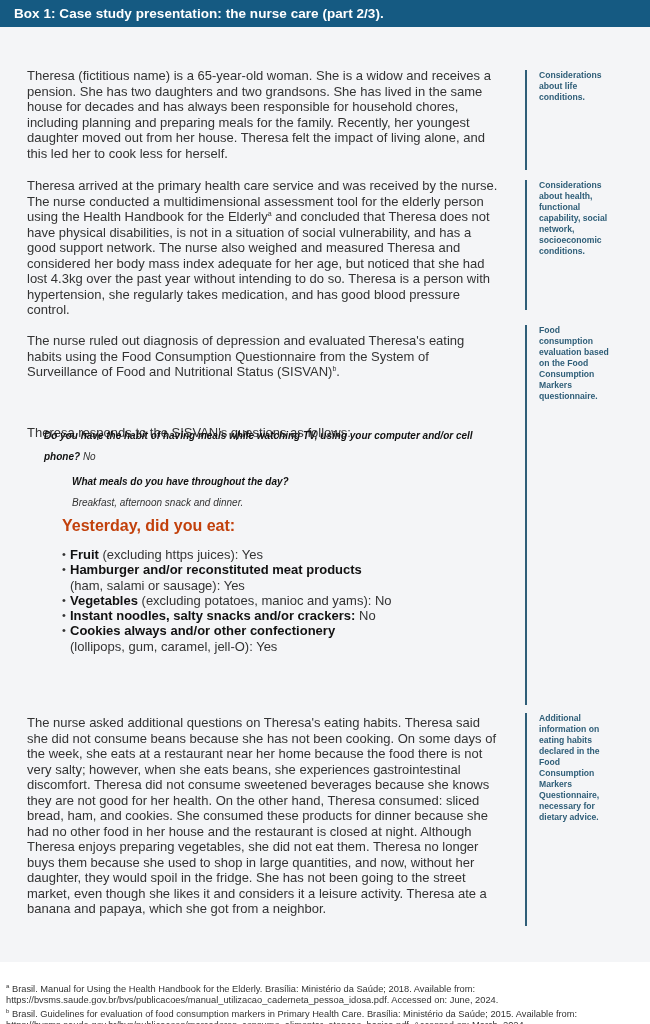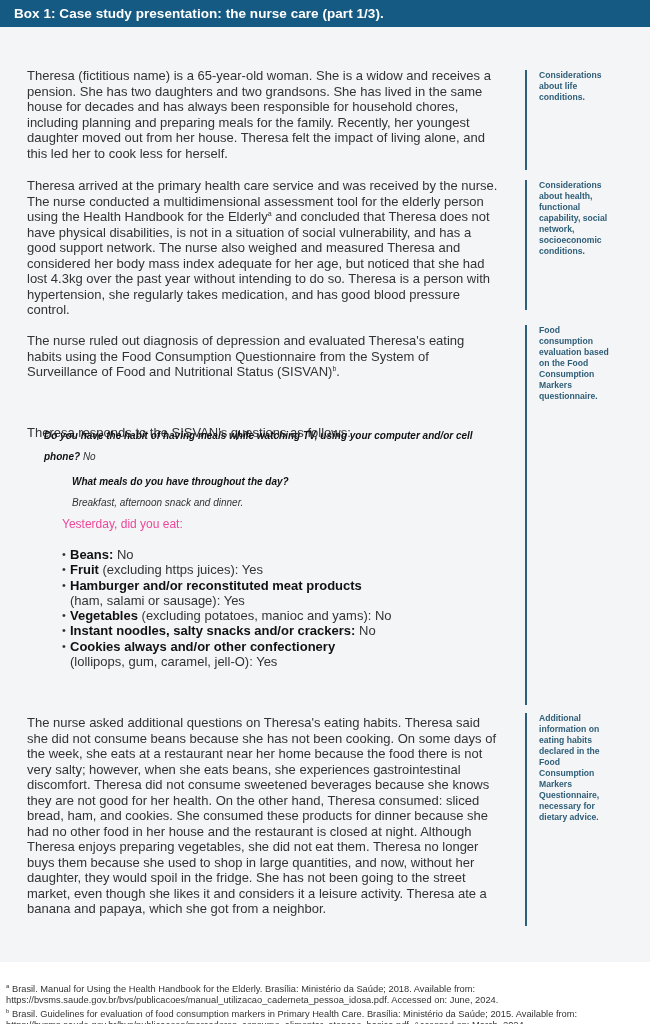--- a/index.html
+++ b/index.html
@@ -25,41 +25,41 @@
     font-size: 13px; line-height: 15.5px; color: #333;
   }
   .note {
     position: absolute; left: 525px; width: 125px;
     border-left: 2px solid #2f5e78; padding-left: 12px;
     color: #2f5e78; font-weight: bold; font-size: 8.6px; line-height: 11px;
   }
   .note span { display: block; }
   .q { position: absolute; left: 44px; width: 460px; font-size: 10px; line-height: 21px; color: #333; font-style: italic; }
   .q b { color: #111; }
-  .sub-title { position: absolute; left: 62px; font-size: 12px; color: #ec4899; font-weight: normal; }
+  .sub-title { position: absolute; left: 62px; font-size: 16px; color: #c2410c; font-weight: bold; }
   ul.food {
     position: absolute; left: 62px; top: 547px; margin: 0; padding: 0; list-style: none;
     font-size: 13px; line-height: 15.3px; color: #333; width: 440px;
   }
   ul.food li { position: relative; padding-left: 8px; }
   ul.food li::before { content: "•"; position: absolute; left: 0; top: 0; font-size: 11px; }
   ul.food li b { color: #111; }
   ul.food .detail { display: block; }
   .footnotes {
     position: absolute; left: 6px; top: 981px; width: 640px;
     font-size: 9.3px; line-height: 11px; color: #333;
   }
   .fn sup { font-size: 6px; vertical-align: super; }
   sup.s { font-size: 7px; vertical-align: super; line-height: 0; }
 </style>
 </head>
 <body>
 
 <div class="header">
-  <div class="header-title">Box 1: Case study presentation: the nurse care (part 1/3).</div>
+  <div class="header-title">Box 1: Case study presentation: the nurse care (part 2/3).</div>
 </div>
 
 <div class="box"></div>
 
 <div class="para" style="top:68px;">Theresa (fictitious name) is a 65-year-old woman. She is a widow and receives a pension. She has two daughters and two grandsons. She has lived in the same house for decades and has always been responsible for household chores, including planning and preparing meals for the family. Recently, her youngest daughter moved out from her house. Theresa felt the impact of living alone, and this led her to cook less for herself.</div>
 <div class="note" style="top:70px; height:100px;">
   <span>Considerations</span>
   <span>about life</span>
   <span>conditions.</span>
 </div>
@@ -95,21 +95,20 @@
   <b>Do you have the habit of having meals while watching TV, using your computer and/or cell phone?</b><span> No</span>
 </div>
 <div class="q" style="top:471px;margin-left:28px;">
   <b>What meals do you have throughout the day?</b><br>
   <span>Breakfast, afternoon snack and dinner.</span>
 </div>
 
 <div class="sub-title" style="top:517px;">Yesterday, did you eat:</div>
 
 <ul class="food">
-  <li><b>Beans:</b><span> No</span></li>
   <li><b>Fruit</b><span> (excluding https juices): Yes</span></li>
   <li><b>Hamburger and/or reconstituted meat products</b><span class="detail">(ham, salami or sausage): Yes</span></li>
   <li><b>Vegetables</b><span> (excluding potatoes, manioc and yams): No</span></li>
   <li><b>Instant noodles, salty snacks and/or crackers:</b><span> No</span></li>
   <li><b>Cookies always and/or other confectionery</b><span class="detail">(lollipops, gum, caramel, jell-O): Yes</span></li>
 </ul>
 
 <div class="para" style="top:715px;">The nurse asked additional questions on Theresa's eating habits. Theresa said she did not consume beans because she has not been cooking. On some days of the week, she eats at a restaurant near her home because the food there is not very salty; however, when she eats beans, she experiences gastrointestinal discomfort. Theresa did not consume sweetened beverages because she knows they are not good for her health. On the other hand, Theresa consumed: sliced bread, ham, and cookies. She consumed these products for dinner because she had no other food in her house and the restaurant is closed at night. Although Theresa enjoys preparing vegetables, she did not eat them. Theresa no longer buys them because she used to shop in large quantities, and now, without her daughter, they would spoil in the fridge. She has not been going to the street market, even though she likes it and considers it a leisure activity. Theresa ate a banana and papaya, which she got from a neighbor.</div>
 <div class="note" style="top:713px; height:213px;">
   <span>Additional</span>

